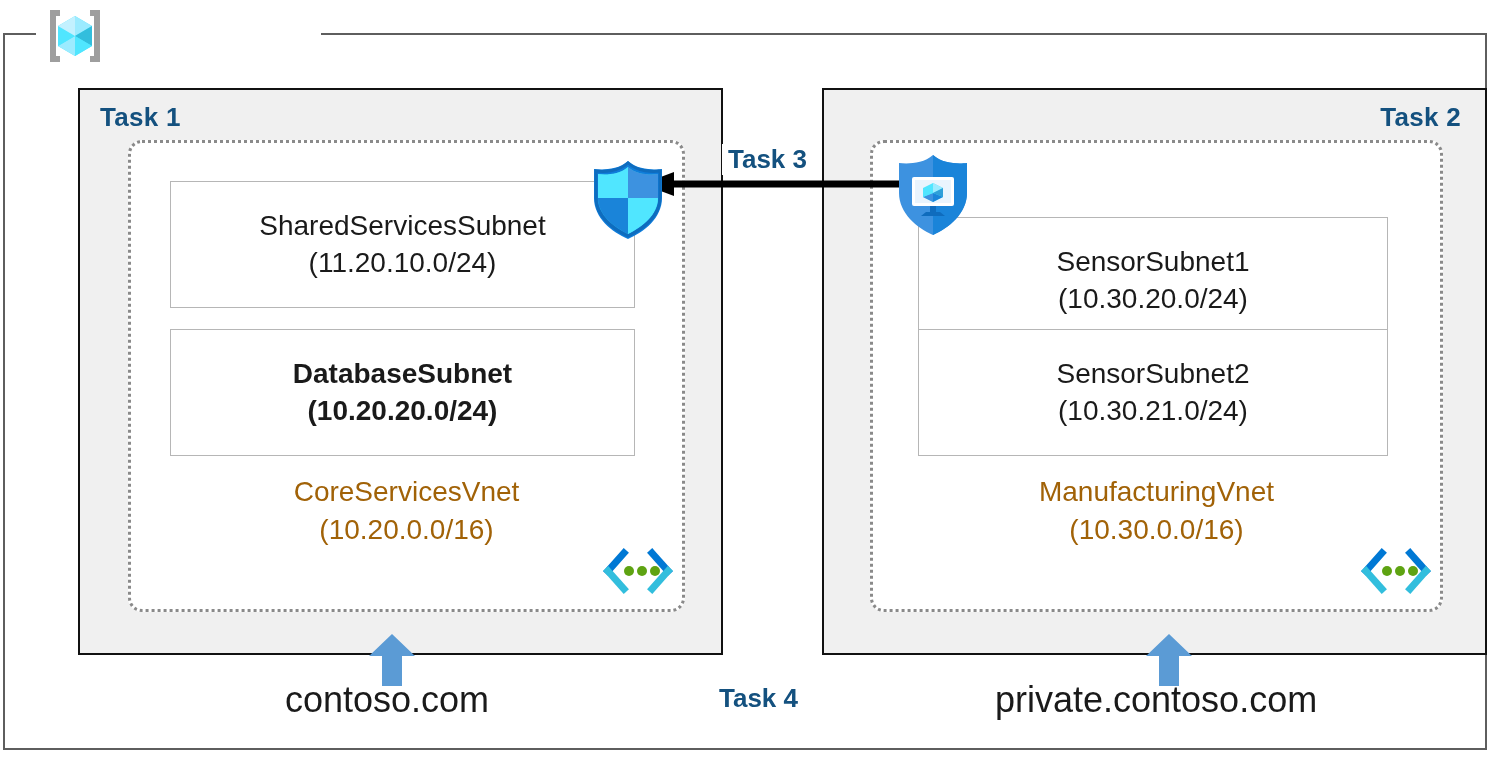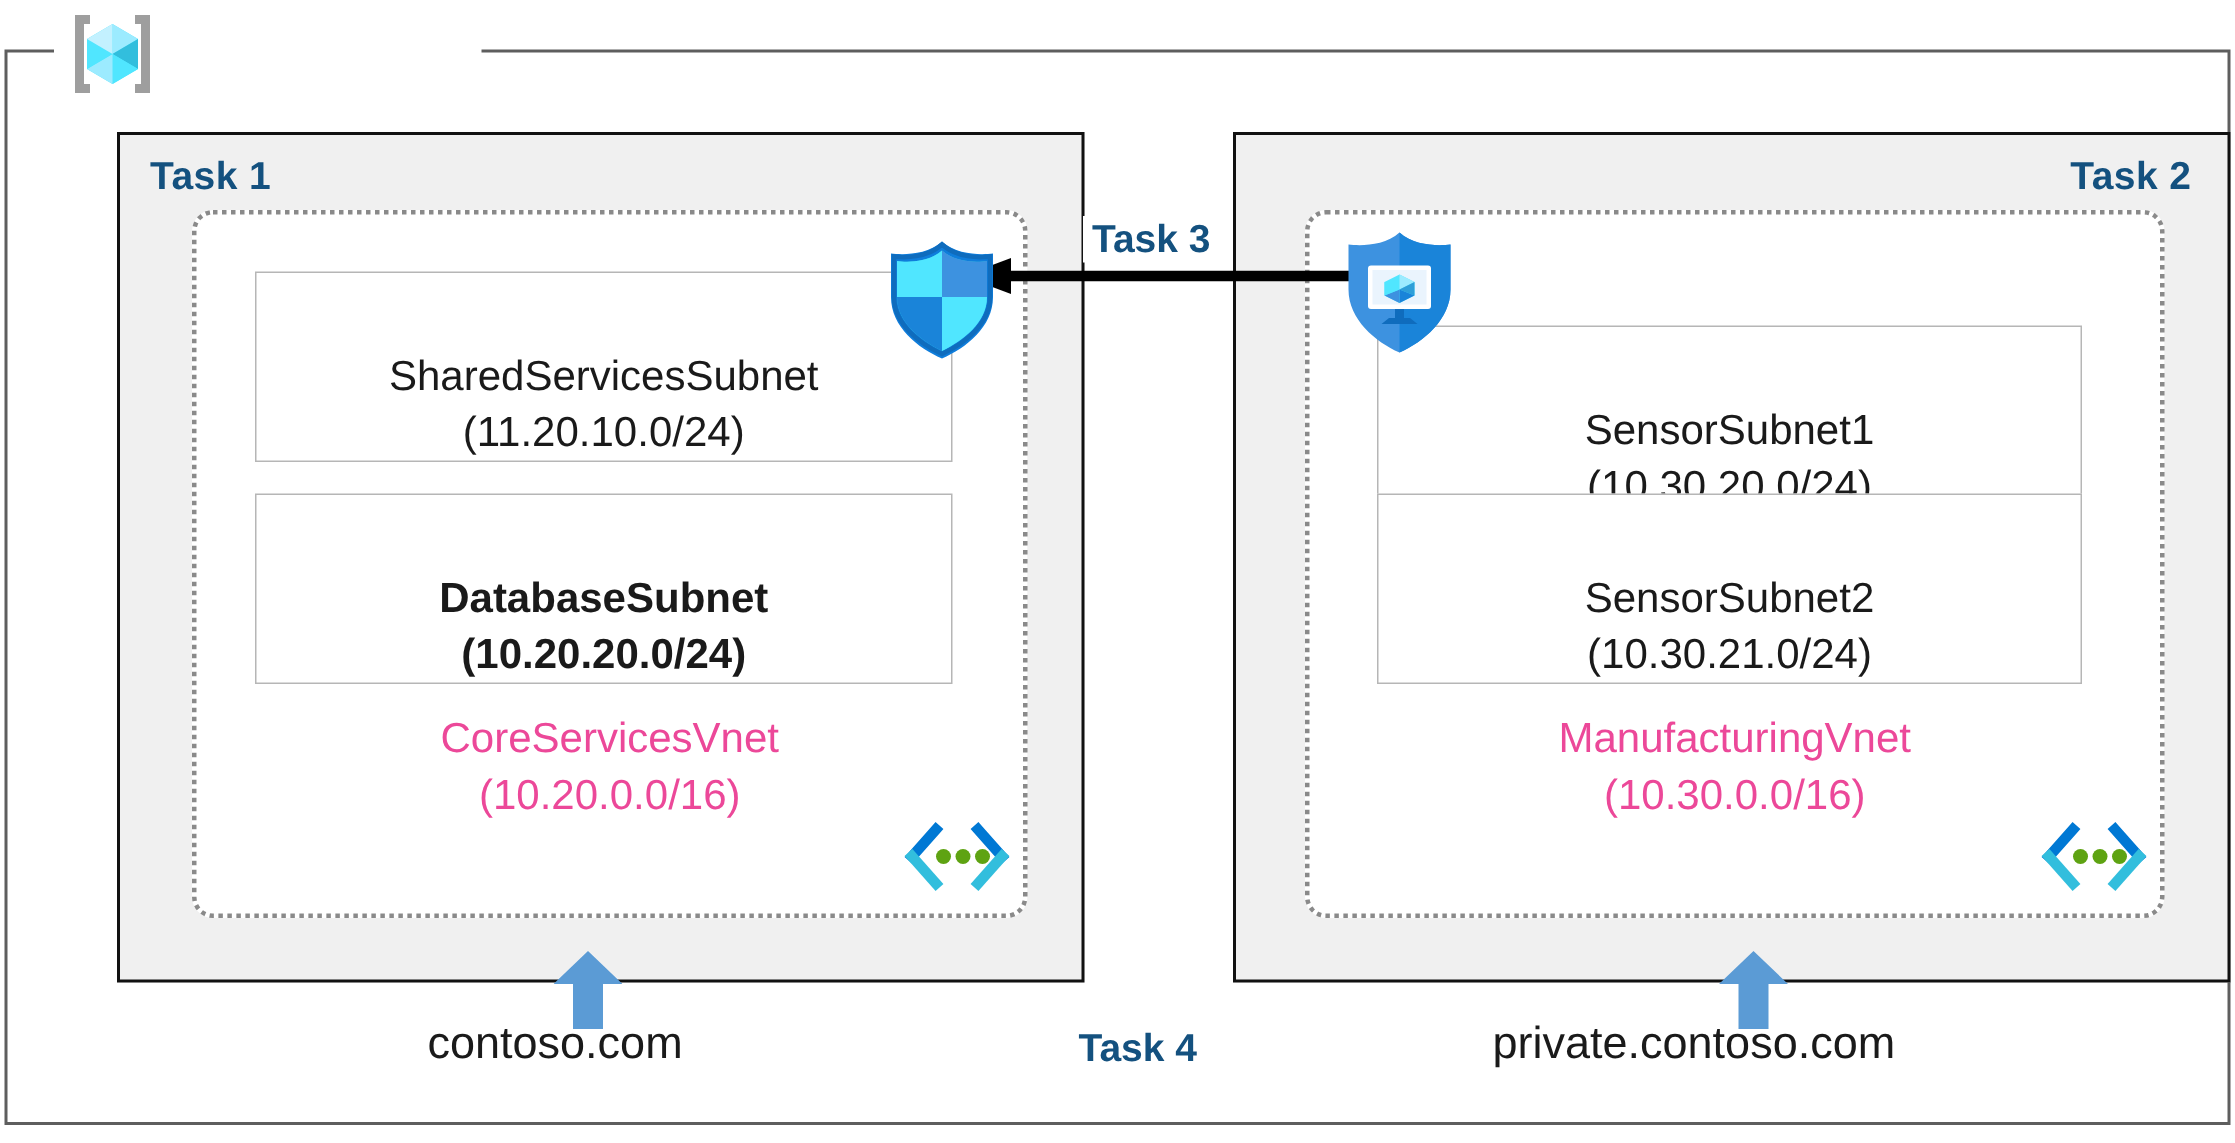--- a/index.html
+++ b/index.html
@@ -29,33 +29,33 @@
 
   
   .vnet-box{position:absolute;box-sizing:border-box;background:#ffffff;
             border:3px dotted #8a8a8a;border-radius:14px;}
   #vnet-left{left:48px;top:50px;width:557px;height:472px;}
   #vnet-right{left:46px;top:50px;width:573px;height:472px;}
 
   
   .subnet-box{position:absolute;box-sizing:border-box;background:#ffffff;
               border:1.5px solid #b6b6b6;display:flex;flex-direction:column;
-              align-items:center;justify-content:flex-end;}
+              align-items:center;justify-content:center;}
   .subnet-name,.subnet-cidr{font-size:28px;color:#1a1a1a;line-height:1.32;
                             white-space:nowrap;}
   #sn-a{left:39px;top:38px;width:465px;height:127px;}
   #sn-b{left:39px;top:186px;width:465px;height:127px;font-weight:bold;}
   #sn-c{left:45px;top:38px;width:470px;height:127px;margin-top:36px;}
   #sn-d{left:45px;top:186px;width:470px;height:127px;}
 
   
   .vnet-caption{position:absolute;left:0;right:0;text-align:center;}
   #cap-left{top:330px;}
   #cap-right{top:330px;}
-  .vnet-name,.vnet-cidr{font-size:28px;color:#ec4899;line-height:1.34;
+  .vnet-name,.vnet-cidr{font-size:28px;color:#a16207;line-height:1.34;
                         white-space:nowrap;}
 
   
   .vnet-icon{position:absolute;width:72px;height:48px;}
   #vneticon-left{left:471px;top:404px;}
   #vneticon-right{left:487px;top:404px;}
 
   
   .nsg-icon{position:absolute;left:586px;top:158px;width:84px;height:84px;z-index:6;}
   .vm-icon{position:absolute;left:892px;top:152px;width:82px;height:86px;z-index:6;}
@@ -63,21 +63,21 @@
   
   .peer-arrow{position:absolute;left:640px;top:168px;width:268px;height:32px;z-index:5;}
   .task3-label{position:absolute;left:722px;top:144px;font-size:26px;font-weight:bold;
                color:#14517f;white-space:nowrap;z-index:7;background:#ffffff;
                padding:0 6px;}
 
   
   .dns-arrow{position:absolute;width:46px;height:52px;}
   #dns-arrow-left{left:369px;top:634px;}
   #dns-arrow-right{left:1146px;top:634px;}
-  .dns-label{position:absolute;font-size:30px;color:#1a1a1a;white-space:nowrap;text-align:center;}
+  .dns-label{position:absolute;font-size:36px;color:#1a1a1a;white-space:nowrap;text-align:center;}
   #dns-label-left{left:285px;top:679px;}
   #dns-label-right{left:995px;top:679px;}
   .task4-label{position:absolute;left:719px;top:683px;font-size:26px;font-weight:bold;
                color:#14517f;white-space:nowrap;}
 </style>
 </head>
 <body>
 
 <div class="stage">
 

